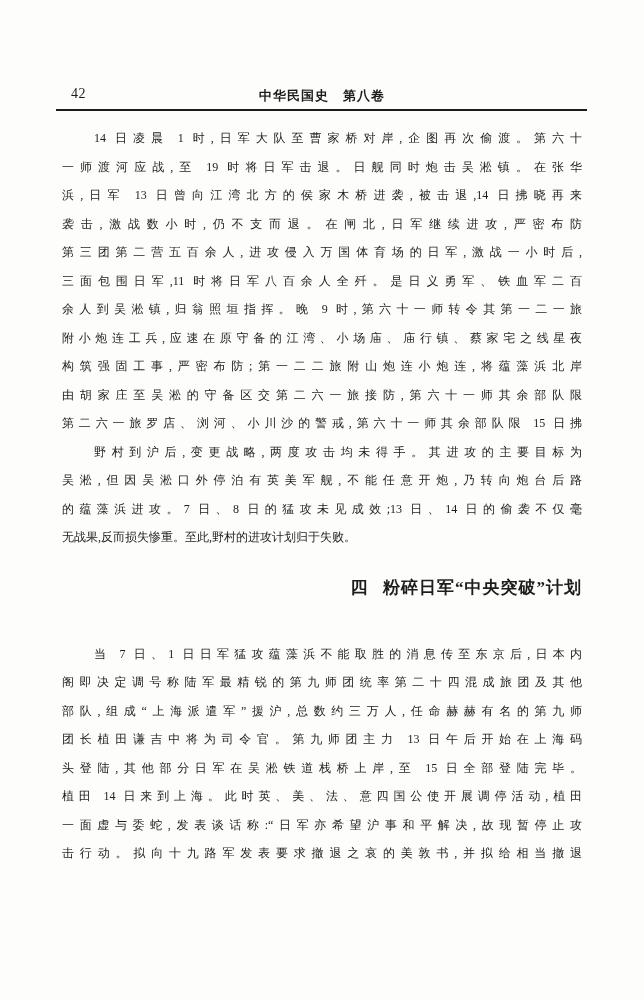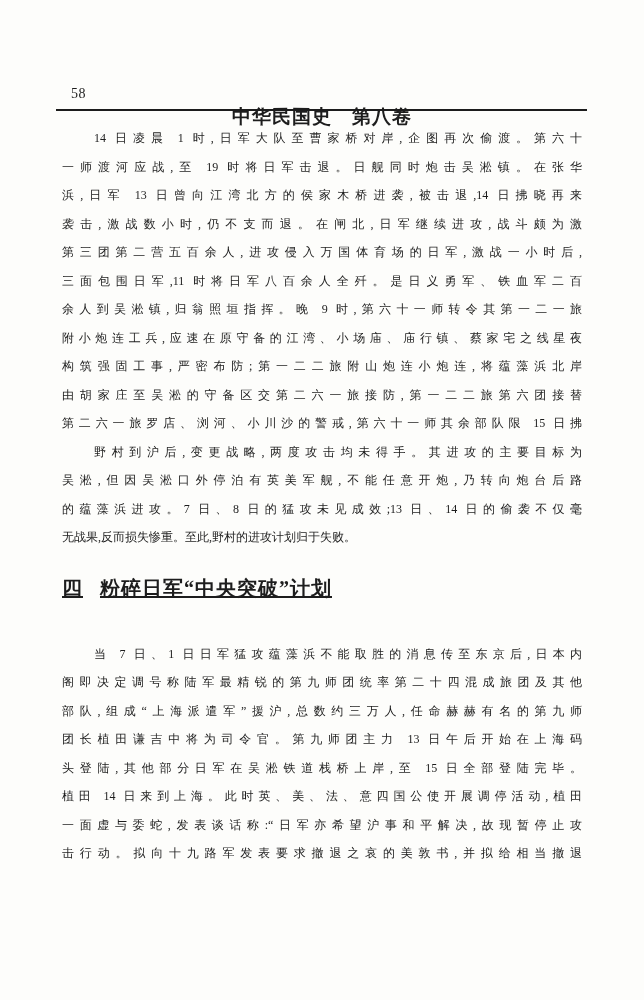--- a/index.html
+++ b/index.html
@@ -13,22 +13,22 @@
   }
   
   .running-head{
     position:absolute;top:86px;left:57px;width:530px;height:20px;
   }
   .page-number{
     position:absolute;left:14px;top:0;
     font-size:14px;letter-spacing:.5px;
   }
   .running-title{
-    position:absolute;left:0;right:0;top:18px;
-    text-align:center;font-size:19px;font-weight:bold;letter-spacing:1px;
+    position:absolute;left:0;right:0;top:1px;
+    text-align:center;font-size:13px;font-weight:bold;letter-spacing:1px;
   }
   .head-rule{
     position:absolute;top:109px;left:56px;width:531px;height:2px;
     background:#1c1c1c;
   }
   
   .page-body{
     position:absolute;top:124px;left:62px;width:520px;
   }
   .para{margin:0;}
@@ -41,52 +41,51 @@
     text-align-last:justify;
     -moz-text-align-last:justify;
     overflow:hidden;
   }
   .line.indent{text-indent:32px;}
   .line.end{text-align-last:left;-moz-text-align-last:left;}
   
   .section-heading{
     margin:20px 0 36px 0;
     height:32px;line-height:32px;
-    text-align:left;
-    font-size:20px;font-weight:bold;
+    text-align:right;
+    font-size:17px;font-weight:bold;
     letter-spacing:1px;
-    text-decoration:underline;
   }
   .heading-num{margin-right:0.85em;}
 </style>
 </head>
 <body>
 
 <div class="page">
 
   <div class="running-head">
-    <span class="page-number">58</span>
+    <span class="page-number">42</span>
     <span class="running-title">中华民国史　第八卷</span>
   </div>
 
   <div class="head-rule"></div>
 
   <div class="page-body">
     <div id="group-before">
         <div class="para">
           <div class="line indent">14 日凌晨 1 时,日军大队至曹家桥对岸,企图再次偷渡。第六十</div>
           <div class="line">一师渡河应战,至 19 时将日军击退。日舰同时炮击吴淞镇。在张华</div>
           <div class="line">浜,日军 13 日曾向江湾北方的侯家木桥进袭,被击退,14 日拂晓再来</div>
-          <div class="line">袭击,激战数小时,仍不支而退。在闸北,日军继续进攻,战斗颇为激</div>
+          <div class="line">袭击,激战数小时,仍不支而退。在闸北,日军继续进攻,严密布防</div>
           <div class="line">第三团第二营五百余人,进攻侵入万国体育场的日军,激战一小时后,</div>
           <div class="line">三面包围日军,11 时将日军八百余人全歼。是日义勇军、铁血军二百</div>
           <div class="line">余人到吴淞镇,归翁照垣指挥。晚 9 时,第六十一师转令其第一二一旅</div>
           <div class="line">附小炮连工兵,应速在原守备的江湾、小场庙、庙行镇、蔡家宅之线星夜</div>
           <div class="line">构筑强固工事,严密布防;第一二二旅附山炮连小炮连,将蕴藻浜北岸</div>
-          <div class="line">由胡家庄至吴淞的守备区交第二六一旅接防,第一二二旅第六团接替</div>
+          <div class="line">由胡家庄至吴淞的守备区交第二六一旅接防,第六十一师其余部队限</div>
           <div class="line">第二六一旅罗店、浏河、小川沙的警戒,第六十一师其余部队限 15 日拂</div>
         </div>
         <div class="para">
           <div class="line indent">野村到沪后,变更战略,两度攻击均未得手。其进攻的主要目标为</div>
           <div class="line">吴淞,但因吴淞口外停泊有英美军舰,不能任意开炮,乃转向炮台后路</div>
           <div class="line">的蕴藻浜进攻。7 日、8 日的猛攻未见成效;13 日、14 日的偷袭不仅毫</div>
           <div class="line end">无战果,反而损失惨重。至此,野村的进攻计划归于失败。</div>
         </div>
       </div>
 

